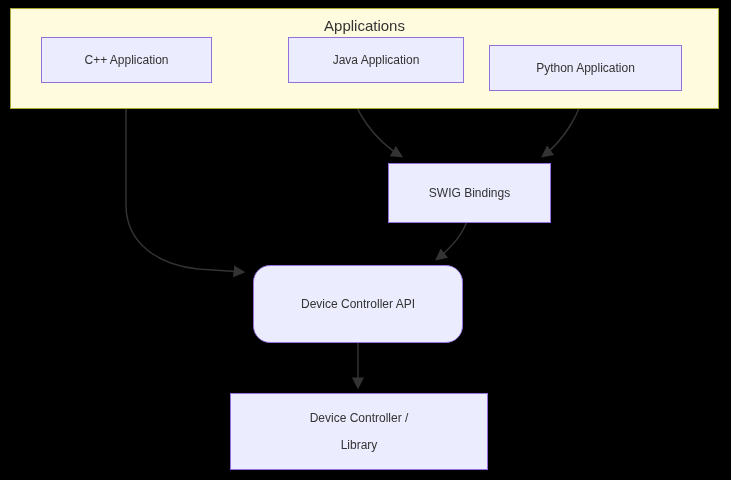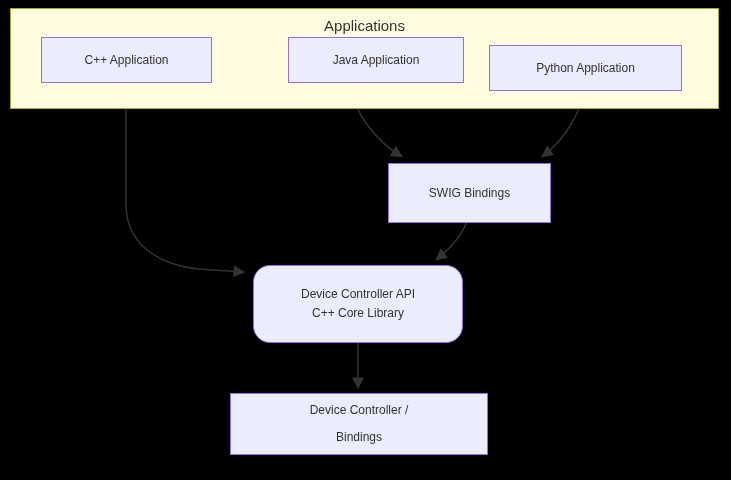--- a/index.html
+++ b/index.html
@@ -57,21 +57,21 @@
     font-size: 12px;
     line-height: 1.55;
     z-index: 3;
     box-sizing: border-box;
   }
   .node-cpp-application    { left: 41px;  top: 37px;  width: 171px; height: 46px; }
   .node-java-application   { left: 262px; top: 37px;  width: 176px; height: 46px; margin-left: 26px; }
   .node-python-application { left: 489px; top: 37px;  width: 193px; height: 46px; margin-top: 8px; }
   .node-swig-bindings      { left: 388px; top: 163px; width: 163px; height: 60px; }
   .node-device-api         { left: 253px; top: 265px; width: 210px; height: 78px; border-radius: 17px; }
-  .node-device-hardware    { left: 230px; top: 393px; width: 258px; height: 62px; gap: 8px; }
+  .node-device-hardware    { left: 230px; top: 393px; width: 258px; height: 77px; gap: 8px; }
 </style>
 </head>
 <body>
 
 <div class="canvas">
 
   <svg class="edges" viewBox="0 0 731 480" xmlns="http://www.w3.org/2000/svg">
     <defs>
       <marker id="arrow" viewBox="0 0 10 10" refX="8" refY="5" markerWidth="8" markerHeight="8" orient="auto-start-reverse">
         <path d="M0,0 L10,5 L0,10 z" fill="#333333"></path>
@@ -101,21 +101,20 @@
   <div class="node node-python-application">
     <span>Python Application</span>
   </div>
 
   <div class="node node-swig-bindings">
     <span>SWIG Bindings</span>
   </div>
 
   <div class="node node-device-api">
     <span>Device Controller API</span>
-    <span>C++ Core Library</span>
   </div>
 
   <div class="node node-device-hardware">
     <span>Device Controller /</span>
-    <span>Bindings</span>
+    <span>Library</span>
   </div>
 
 </div>
 
 </body></html>

